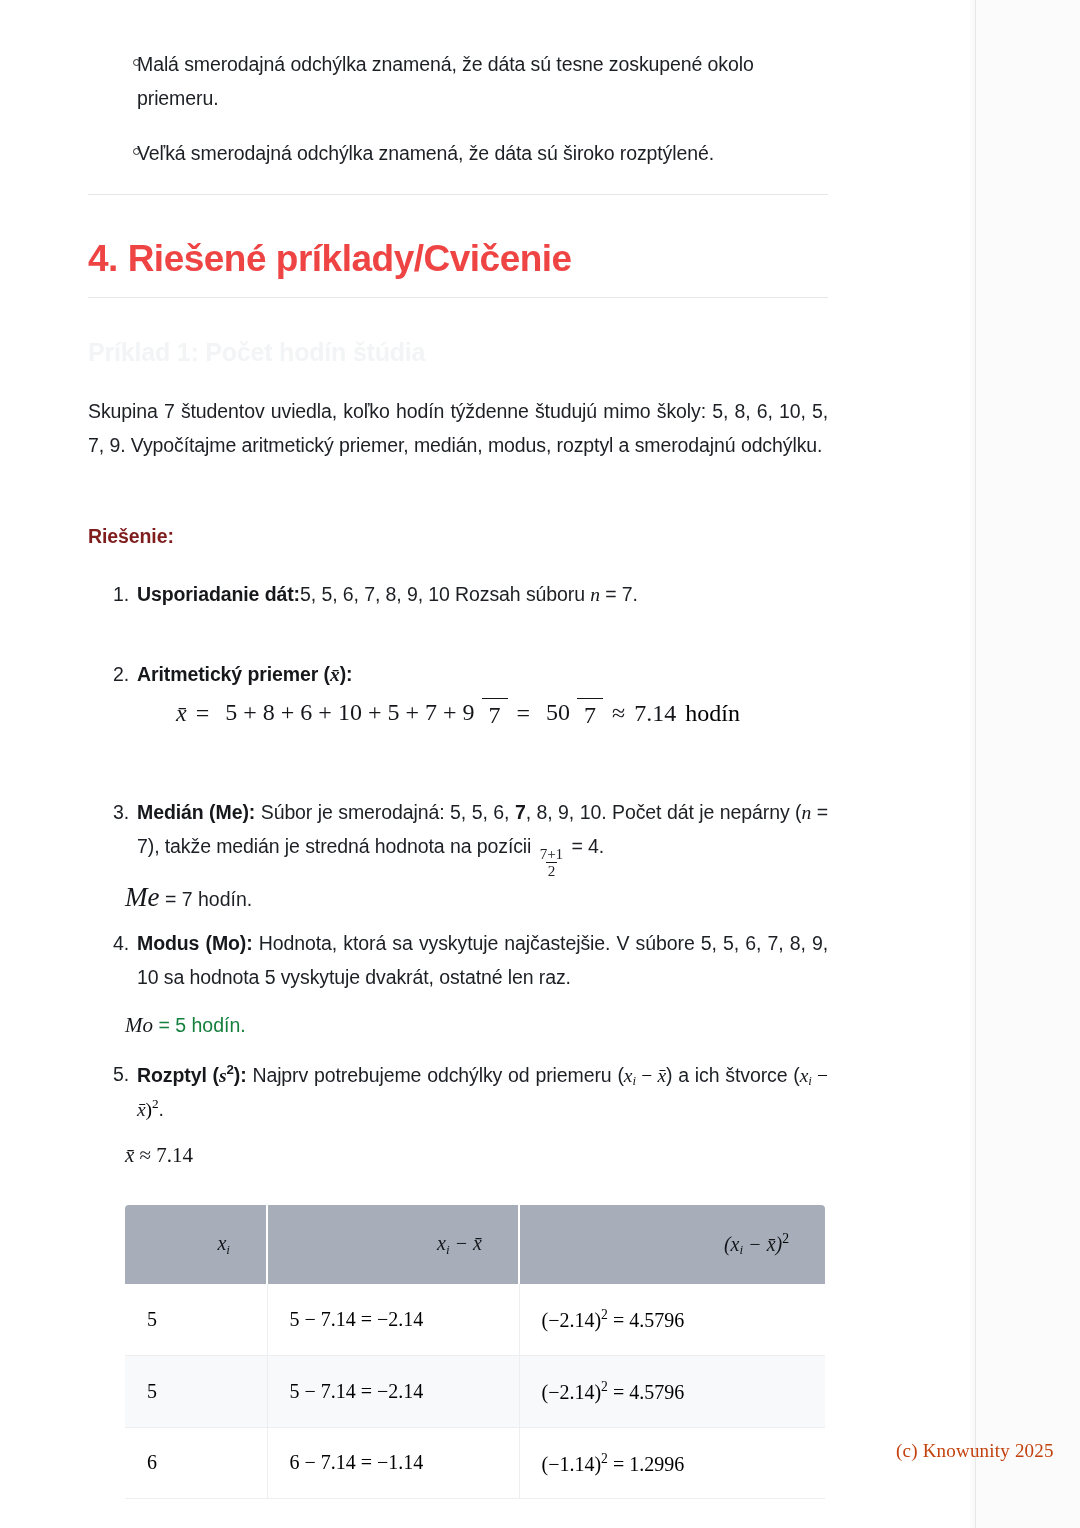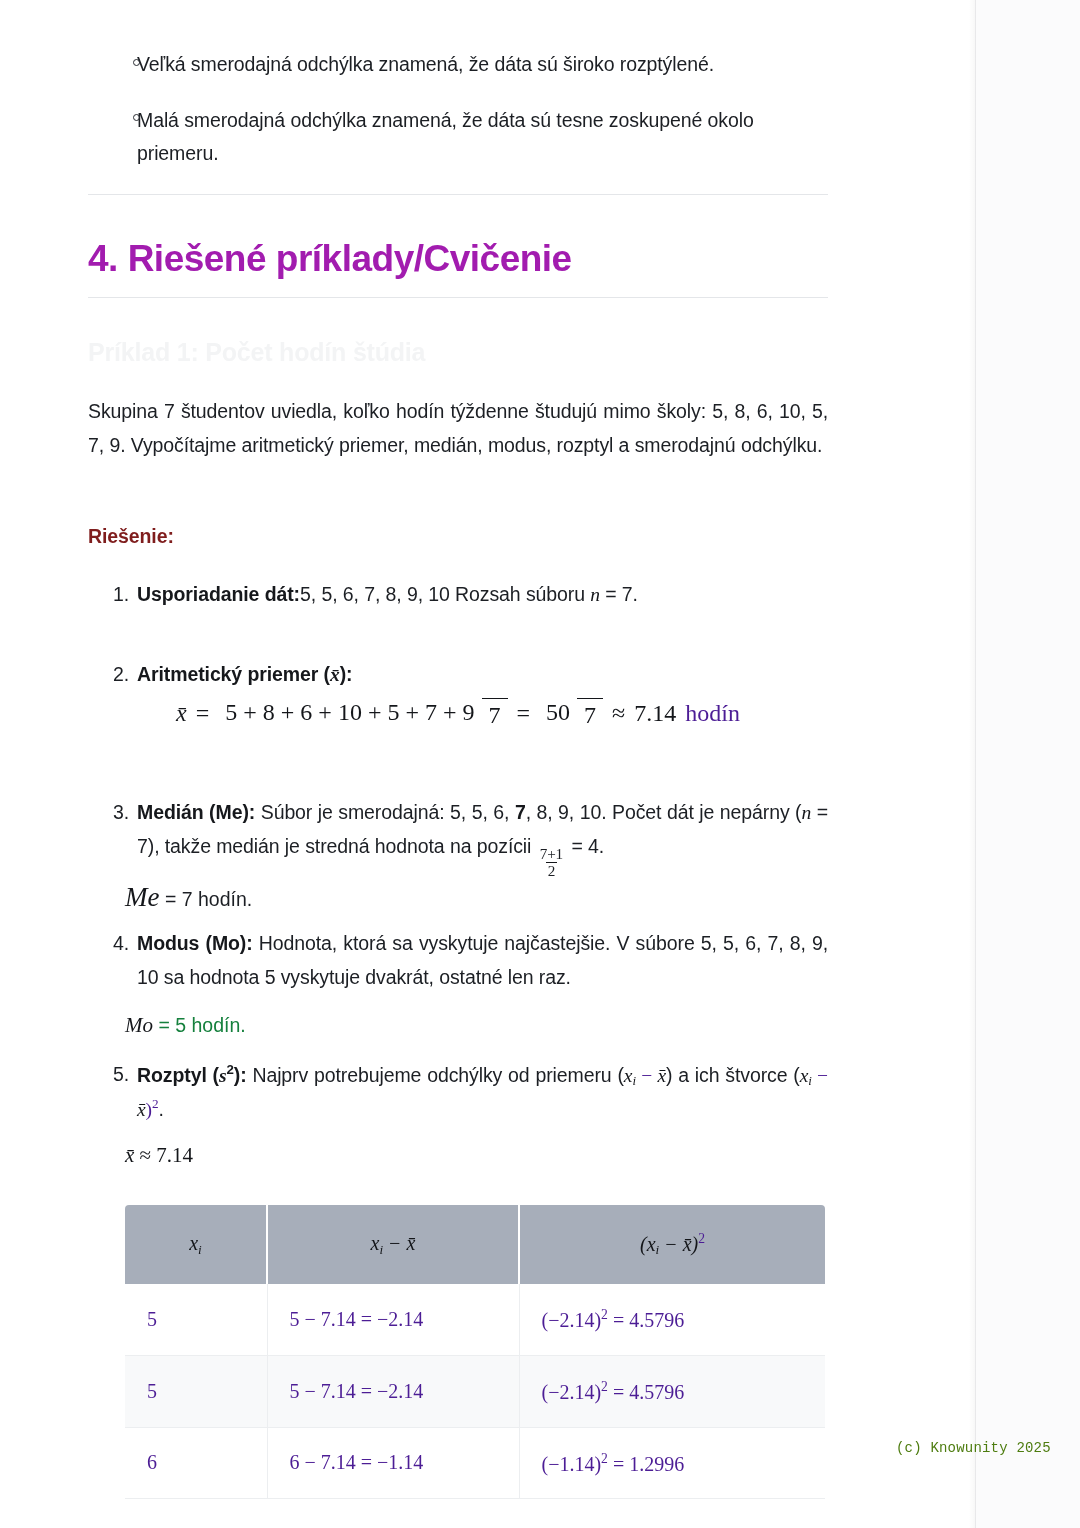--- a/index.html
+++ b/index.html
@@ -91,21 +91,21 @@
     height: 1px;
     background: #e4e6e9;
     margin: 0;
     border: 0;
   }
 
   
   h2.section-heading {
     font-size: 37px;
     font-weight: 700;
-    color: #a21caf;
+    color: #ef4444;
     margin: 0;
     letter-spacing: -0.5px;
     line-height: 1.15;
   }
   h3.example-heading {
     font-size: 25px;
     font-weight: 700;
     color: #f3f4f5;
     margin: 0;
     letter-spacing: -0.2px;
@@ -161,21 +161,21 @@
 
   
   .math {
     font-family: "Liberation Serif", "DejaVu Serif", serif;
     font-style: italic;
     color: #14161a;
   }
   .math-up {
     font-family: "Liberation Serif", "DejaVu Serif", serif;
     font-style: normal;
-    color: #4c1d95;
+    color: #000000;
   }
   .mi { font-style: italic; }
   .mo, .mn { font-style: normal; }
   .sup {
     font-size: 0.68em;
     vertical-align: super;
     font-style: normal;
   }
   .sub {
     font-size: 0.66em;
@@ -240,22 +240,22 @@
     font-size: 20px;
     color: #14161a;
     border-radius: 4px 4px 0 0;
     overflow: hidden;
   }
   table.calc-table thead th {
     background: #a7aeba;
     color: #14161a;
     font-weight: 400;
     font-style: normal;
-    text-align: center;
-    padding: 26px 22px;
+    text-align: right;
+    padding: 26px 36px;
     border-right: 2px solid #ffffff;
     height: 32px;
     box-sizing: border-box;
   }
   table.calc-table thead th:last-child { border-right: none; }
   table.calc-table tbody td {
     padding: 23px 22px;
     border-right: 1px solid #eceef0;
     border-bottom: 1px solid #eceef0;
     background: #ffffff;
@@ -263,45 +263,45 @@
   }
   table.calc-table tbody td:last-child { border-right: none; }
   table.calc-table tbody tr.alt td { background: #f8f9fa; }
   table.calc-table col.c1 { width: 142px; }
   table.calc-table col.c2 { width: 252px; }
   table.calc-table col.c3 { width: 306px; }
 
   
   .watermark {
     position: absolute;
-    font-family: Liberation Mono, monospace;
-    font-size: 14px;
-    color: #4d7c0f;
+    font-family: Liberation Serif, serif;
+    font-size: 19px;
+    color: #c2410c;
     letter-spacing: 0.2px;
     white-space: nowrap;
   }
 </style>
 </head>
 <body>
 
 <div id="page-root">
 
   <div class="page-sheet"></div>
   <div class="page-gutter"></div>
   <div class="sheet-edge-shadow"></div>
 
   <div class="content" style="top:48px;">
     <ul class="bullet-list">
       <li>
         <span class="bullet-marker"></span>
+        <span>Malá smerodajná odchýlka znamená, že dáta sú tesne zoskupené okolo priemeru.</span>
+      </li>
+      <li>
+        <span class="bullet-marker"></span>
         <span>Veľká smerodajná odchýlka znamená, že dáta sú široko rozptýlené.</span>
-      </li>
-      <li>
-        <span class="bullet-marker"></span>
-        <span>Malá smerodajná odchýlka znamená, že dáta sú tesne zoskupené okolo priemeru.</span>
       </li>
     </ul>
   </div>
 
   <div class="content" style="top:194px;">
     <div class="rule"></div>
   </div>
 
   <div class="content" style="top:238px;">
     <h2 class="section-heading">4. Riešené príklady/Cvičenie</h2>

